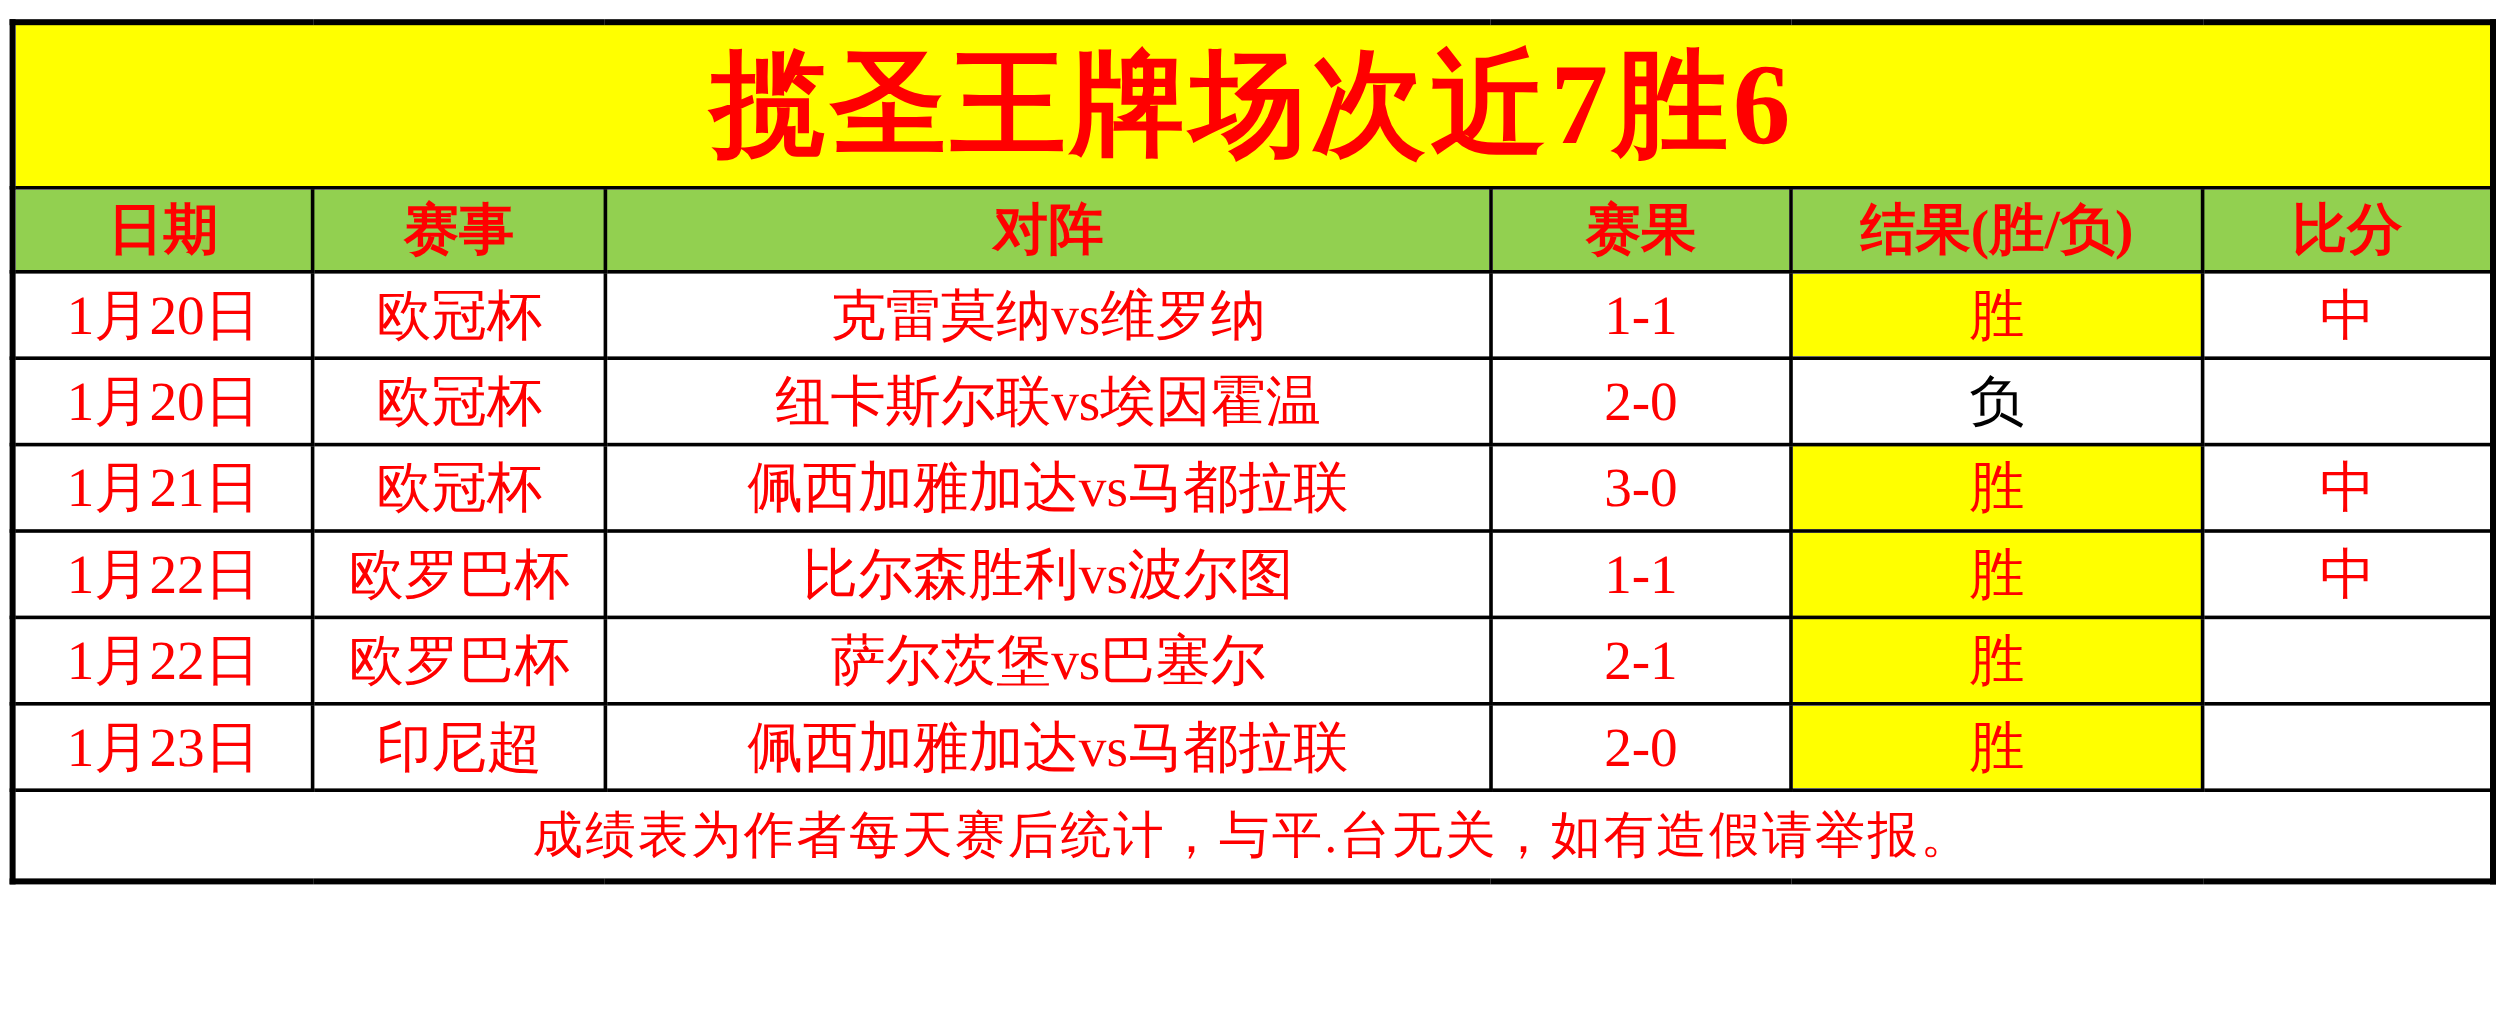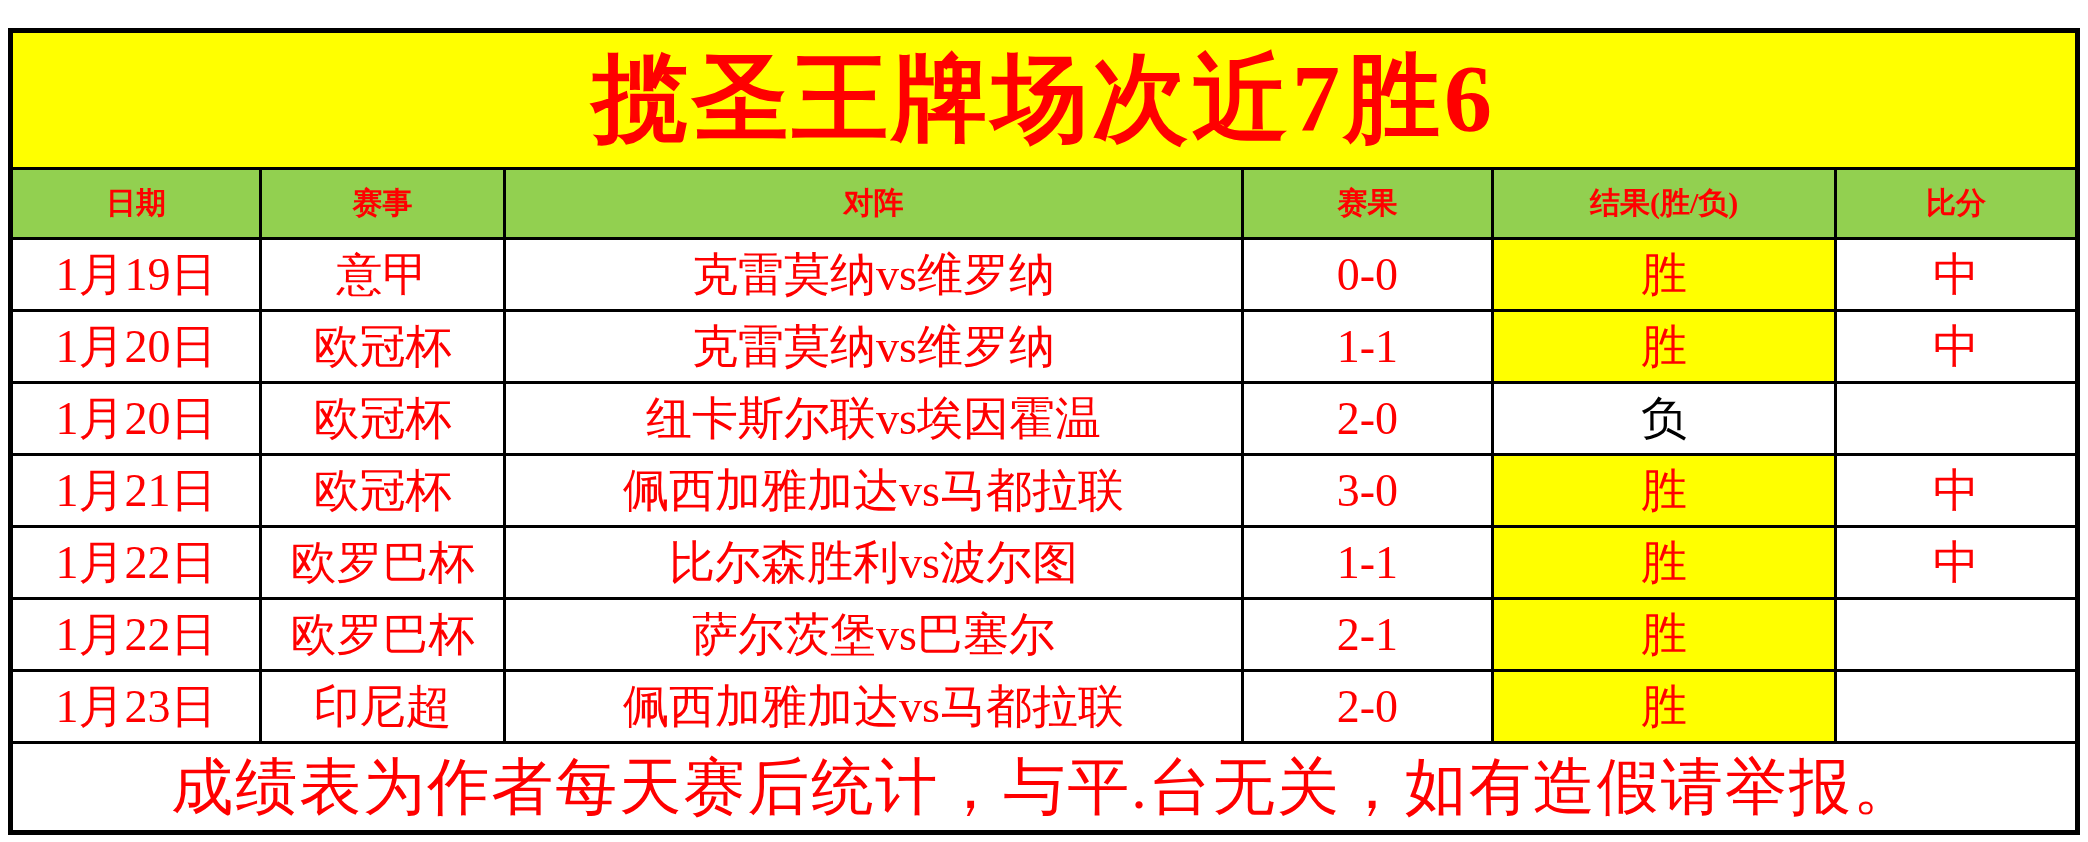--- a/index.html
+++ b/index.html
@@ -14,21 +14,21 @@
   * { box-sizing: border-box; }
   html, body {
     margin: 0;
     padding: 0;
     background: var(--page-bg, #fff);
     font-family: "Liberation Serif", "DejaVu Serif", serif;
   }
   .page {
     width: 2088px;
     height: 842px;
-    padding: 28px 8px 20px 8px;
+    padding: 16px 8px 20px 8px;
     background: var(--page-bg, #fff);
   }
   table.results {
     width: 100%;
     border-collapse: collapse;
     table-layout: fixed;
     border: 5px solid var(--border, #000);
   }
   table.results td, table.results th {
     border: 3px solid var(--border, #000);
@@ -42,21 +42,21 @@
     background: var(--title-bg, #FFFF00);
     color: var(--text-red, #F00);
     font-size: 96px;
     font-weight: bold;
     letter-spacing: 4px;
   }
   tr.header-row th {
     height: 70px;
     background: var(--header-bg, #92D050);
     color: var(--text-red, #F00);
-    font-size: 30px;
+    font-size: 46px;
     font-weight: bold;
   }
   tr.data-row td {
     height: 72px;
     background: #FFFFFF;
     color: var(--text-red, #F00);
     font-size: 46px;
     font-weight: normal;
   }
   tr.data-row td.result-cell[data-state="win"] {
@@ -64,21 +64,21 @@
     color: var(--text-red, #F00);
   }
   tr.data-row td.result-cell[data-state="loss"] {
     background: #FFFFFF;
     color: var(--loss-text, #000);
   }
   tr.footer-row td {
     height: 76px;
     background: #FFFFFF;
     color: var(--text-red, #F00);
-    font-size: 62px;
+    font-size: 42px;
     letter-spacing: 2px;
   }
 </style>
 </head>
 <body>
 
 <div class="page">
   <table class="results">
     <colgroup>
       <col style="width:12.1%">
@@ -96,28 +96,20 @@
 
     <tr class="header-row">
       <th>日期</th>
       <th>赛事</th>
       <th>对阵</th>
       <th>赛果</th>
       <th>结果(胜/负)</th>
       <th>比分</th>
     </tr>
 
-    <tr class="data-row">
-      <td>1月19日</td>
-      <td>意甲</td>
-      <td>克雷莫纳vs维罗纳</td>
-      <td>0-0</td>
-      <td class="result-cell" data-state="win">胜</td>
-      <td>中</td>
-    </tr>
 
     <tr class="data-row">
       <td>1月20日</td>
       <td>欧冠杯</td>
       <td>克雷莫纳vs维罗纳</td>
       <td>1-1</td>
       <td class="result-cell" data-state="win">胜</td>
       <td>中</td>
     </tr>
 

